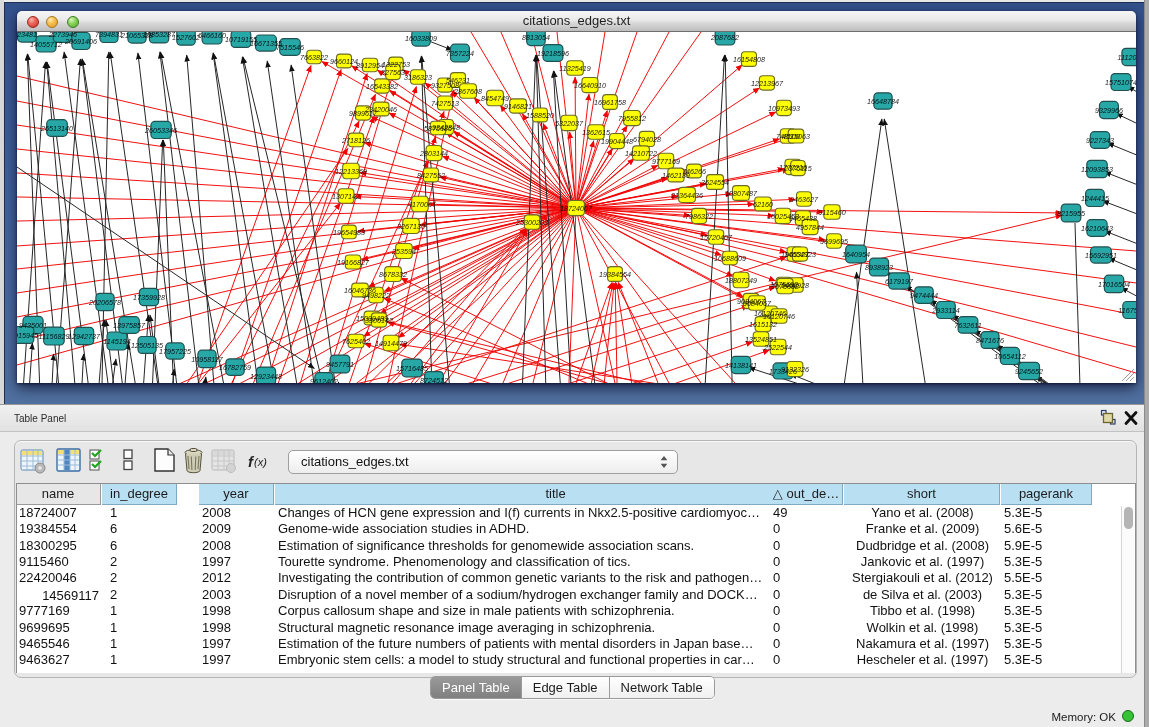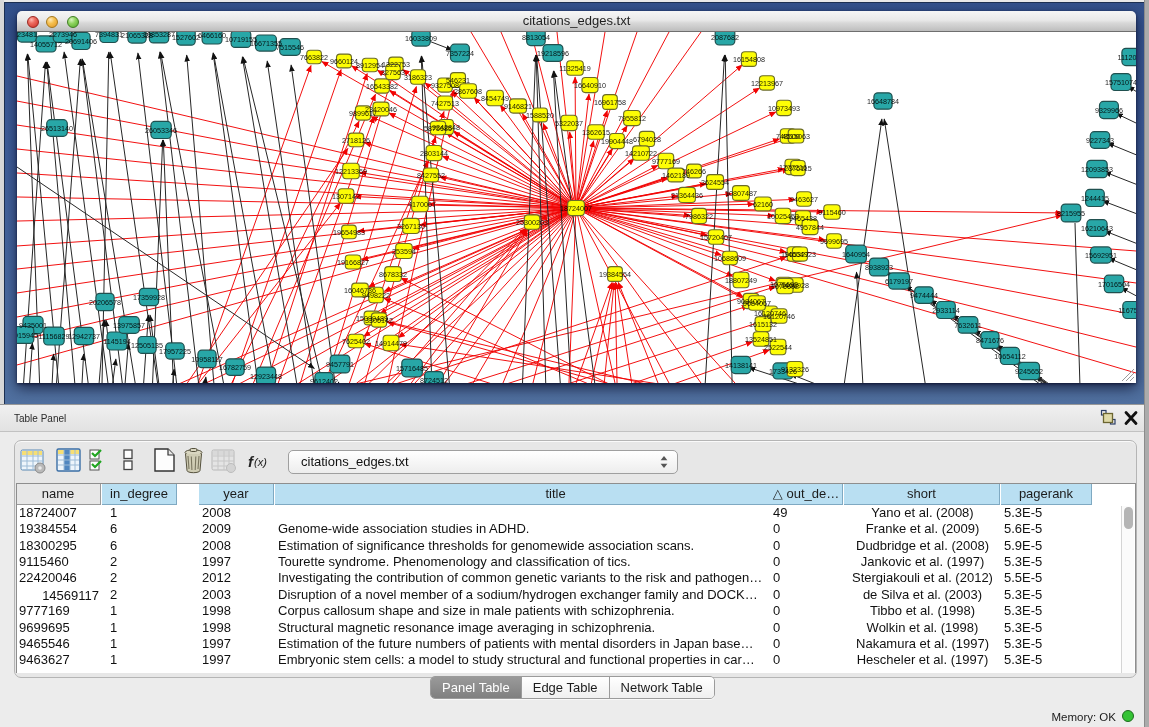--- a/index.html
+++ b/index.html
@@ -12,21 +12,21 @@
 #win { position:absolute; left:12px; top:8px; width:1119px; height:372px;
   box-shadow: 0 5px 14px rgba(0,0,25,0.65), 0 1px 3px rgba(0,0,30,0.6); border-radius:5px 5px 0 0; }
 #titlebar { position:absolute; left:0; top:0; width:1119px; height:21px;
   background:linear-gradient(180deg,#f6f6f6 0%,#e9e9e9 45%,#d8d8d8 60%,#bdbdbd 100%);
   border-radius:5px 5px 0 0; border-bottom:1px solid #6f6f6f;
   text-align:center; font-size:13px; font-weight:normal; color:#1f1f1f; line-height:20px; }
 .tl { position:absolute; top:15px; width:12px; height:12px; border-radius:50%; }
 #tl1 { left:10px; background:radial-gradient(circle at 35% 28%,#ffb8b0 0%,#ee6e62 35%,#d8453a 75%,#b13028 100%); border:0.5px solid #9a2620;}
 #tl2 { left:29px; background:radial-gradient(circle at 35% 28%,#ffe9b8 0%,#f5c04f 40%,#e8a434 80%,#c08424 100%); border:0.5px solid #a4771c;}
 #tl3 { left:50px; background:radial-gradient(circle at 35% 28%,#d8f5c0 0%,#8fd460 40%,#65b73a 80%,#4f9a2c 100%); border:0.5px solid #3f7d22;}
-#canvas { position:absolute; left:0; top:21px; width:1104px; height:351px; background:#fff; }
+#canvas { position:absolute; left:0; top:21px; width:1104px; height:351px; background:#fff;font-style:italic; }
 #tablepanel { position:absolute; left:0; top:404px; width:1144px; height:323px; background:#ececec; }
 #tphead { position:absolute; left:0; top:0; width:1144px; height:28px;
   background:linear-gradient(180deg,#f0f0f0,#e2e2e2); border-top:1px solid #989898;
   border-bottom:1px solid #c2c2c2; font-size:10px; color:#2a2a2a; line-height:27px; padding-left:14px; }
 #tpicons { position:absolute; left:1100px; top:4px; }
 #inner { position:absolute; left:14px; top:36px; width:1123px; height:238px;
   background:#e7e7e7; border:1px solid #b5b5b5; border-radius:7px;
   box-shadow: inset 0 1px 0 #fafafa; }
 #toolbar { position:absolute; left:0px; top:40px; width:1123px; height:36px; }
 #dropdown { position:absolute; left:288px; top:450px; width:390px; height:24px;
@@ -652,20 +652,21 @@
 <div class="hcell" style="left:827px;width:156px">short</div>
 <div class="hcell" style="left:984px;width:91px">pagerank</div>
 <div id="vscroll">
       <div id="vthumb"></div>
     </div>
 </div>
 <div id="rowlayer" style="position:absolute;left:0;top:0;width:1149px;height:727px;pointer-events:none">
 <div class="cell" style="left:16px;top:505.0px;width:83px;text-align:left;padding-left:3px">18724007</div>
 <div class="cell" style="left:102px;top:505.0px;width:89px;text-align:left;padding-left:8px">1</div>
 <div class="cell" style="left:199px;top:505.0px;width:73px;text-align:left;padding-left:3px">2008</div>
+<div class="cell" style="left:275px;top:505.0px;width:492px;text-align:left;padding-left:3px">Changes of HCN gene expression and I(f) currents in Nkx2.5-positive cardiomyoc…</div>
 <div class="cell" style="left:770px;top:505.0px;width:71px;text-align:left;padding-left:3px">49</div>
 <div class="cell" style="left:844px;top:505.0px;width:157px;text-align:center;padding-left:0px">Yano et al. (2008)</div>
 <div class="cell" style="left:1001px;top:505.0px;width:89px;text-align:left;padding-left:3px">5.3E-5</div>
 <div class="cell" style="left:16px;top:521.4px;width:83px;text-align:left;padding-left:3px">19384554</div>
 <div class="cell" style="left:102px;top:521.4px;width:89px;text-align:left;padding-left:8px">6</div>
 <div class="cell" style="left:199px;top:521.4px;width:73px;text-align:left;padding-left:3px">2009</div>
 <div class="cell" style="left:275px;top:521.4px;width:492px;text-align:left;padding-left:3px">Genome-wide association studies in ADHD.</div>
 <div class="cell" style="left:770px;top:521.4px;width:71px;text-align:left;padding-left:3px">0</div>
 <div class="cell" style="left:844px;top:521.4px;width:157px;text-align:center;padding-left:0px">Franke et al. (2009)</div>
 <div class="cell" style="left:1001px;top:521.4px;width:89px;text-align:left;padding-left:3px">5.6E-5</div>

